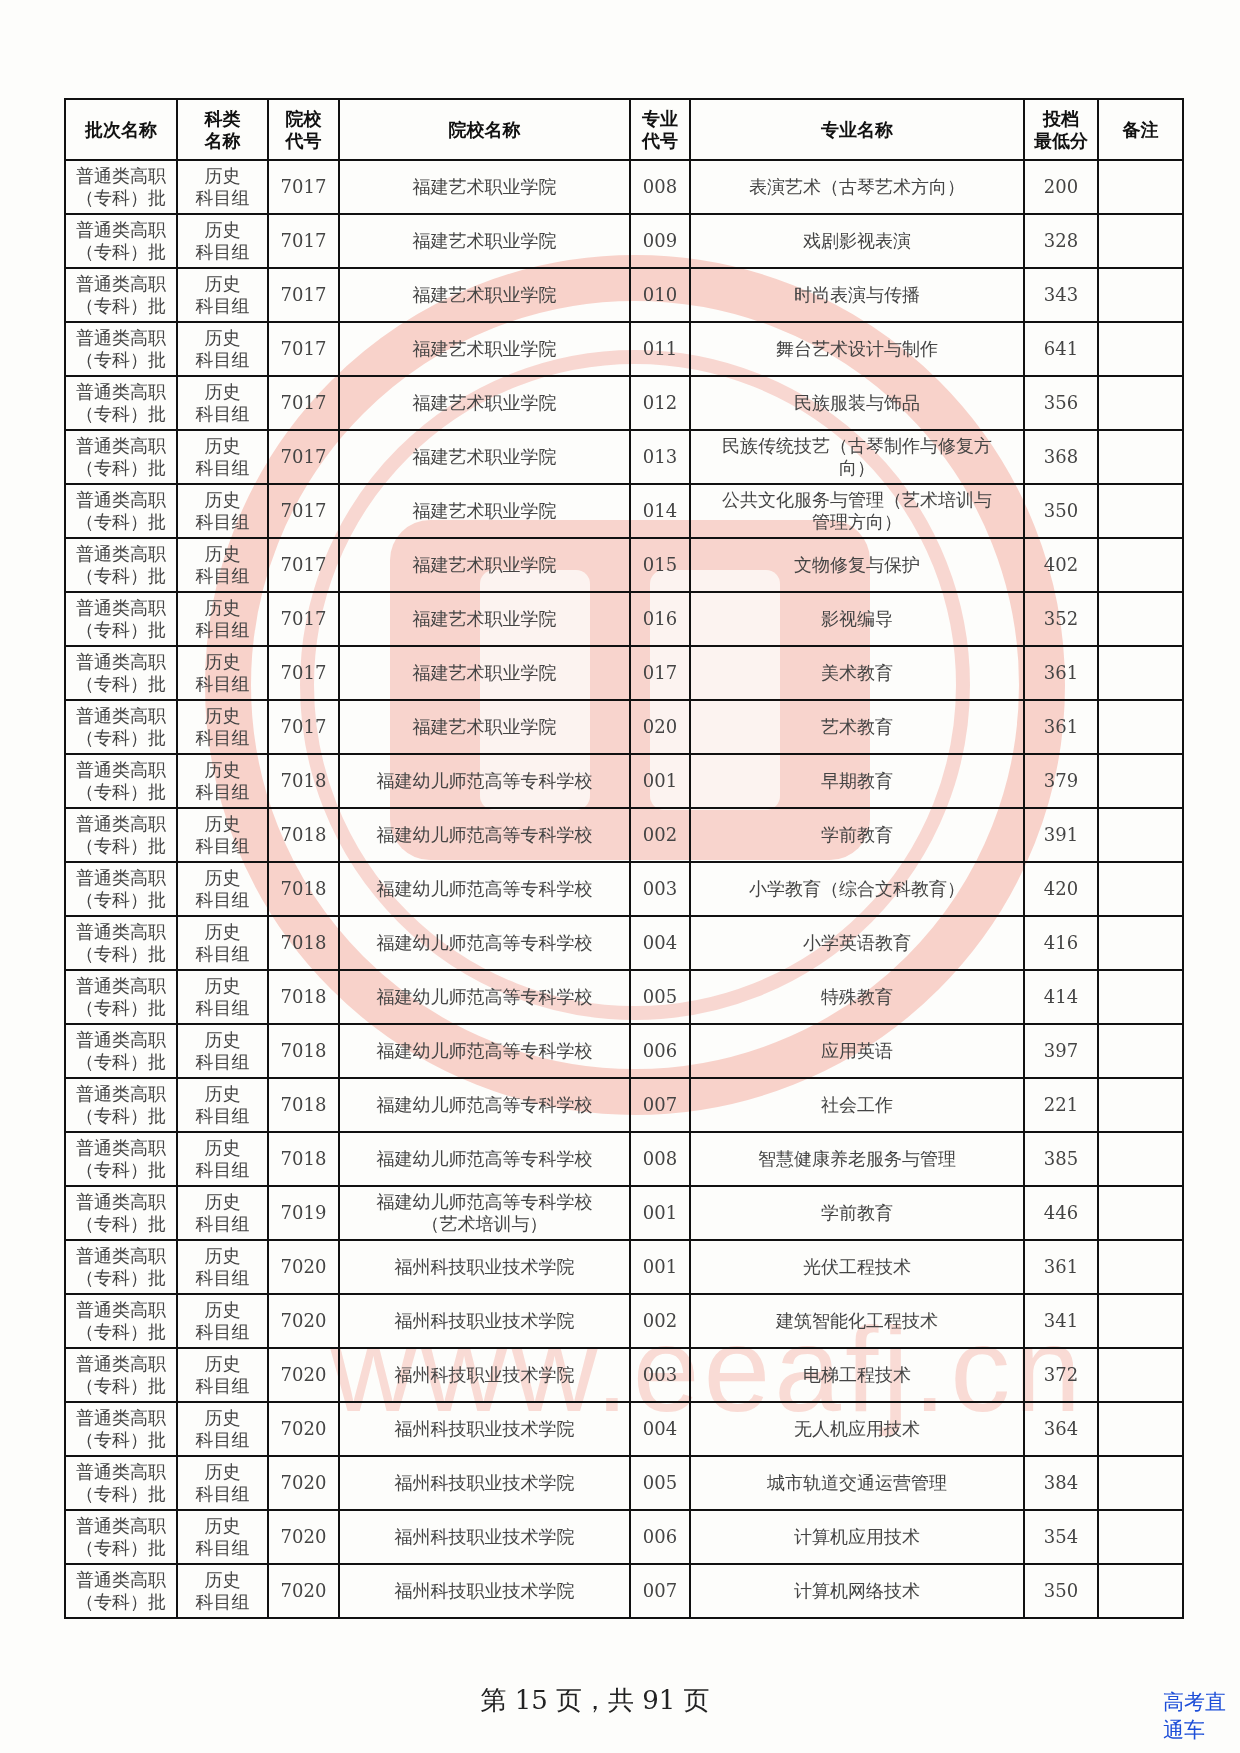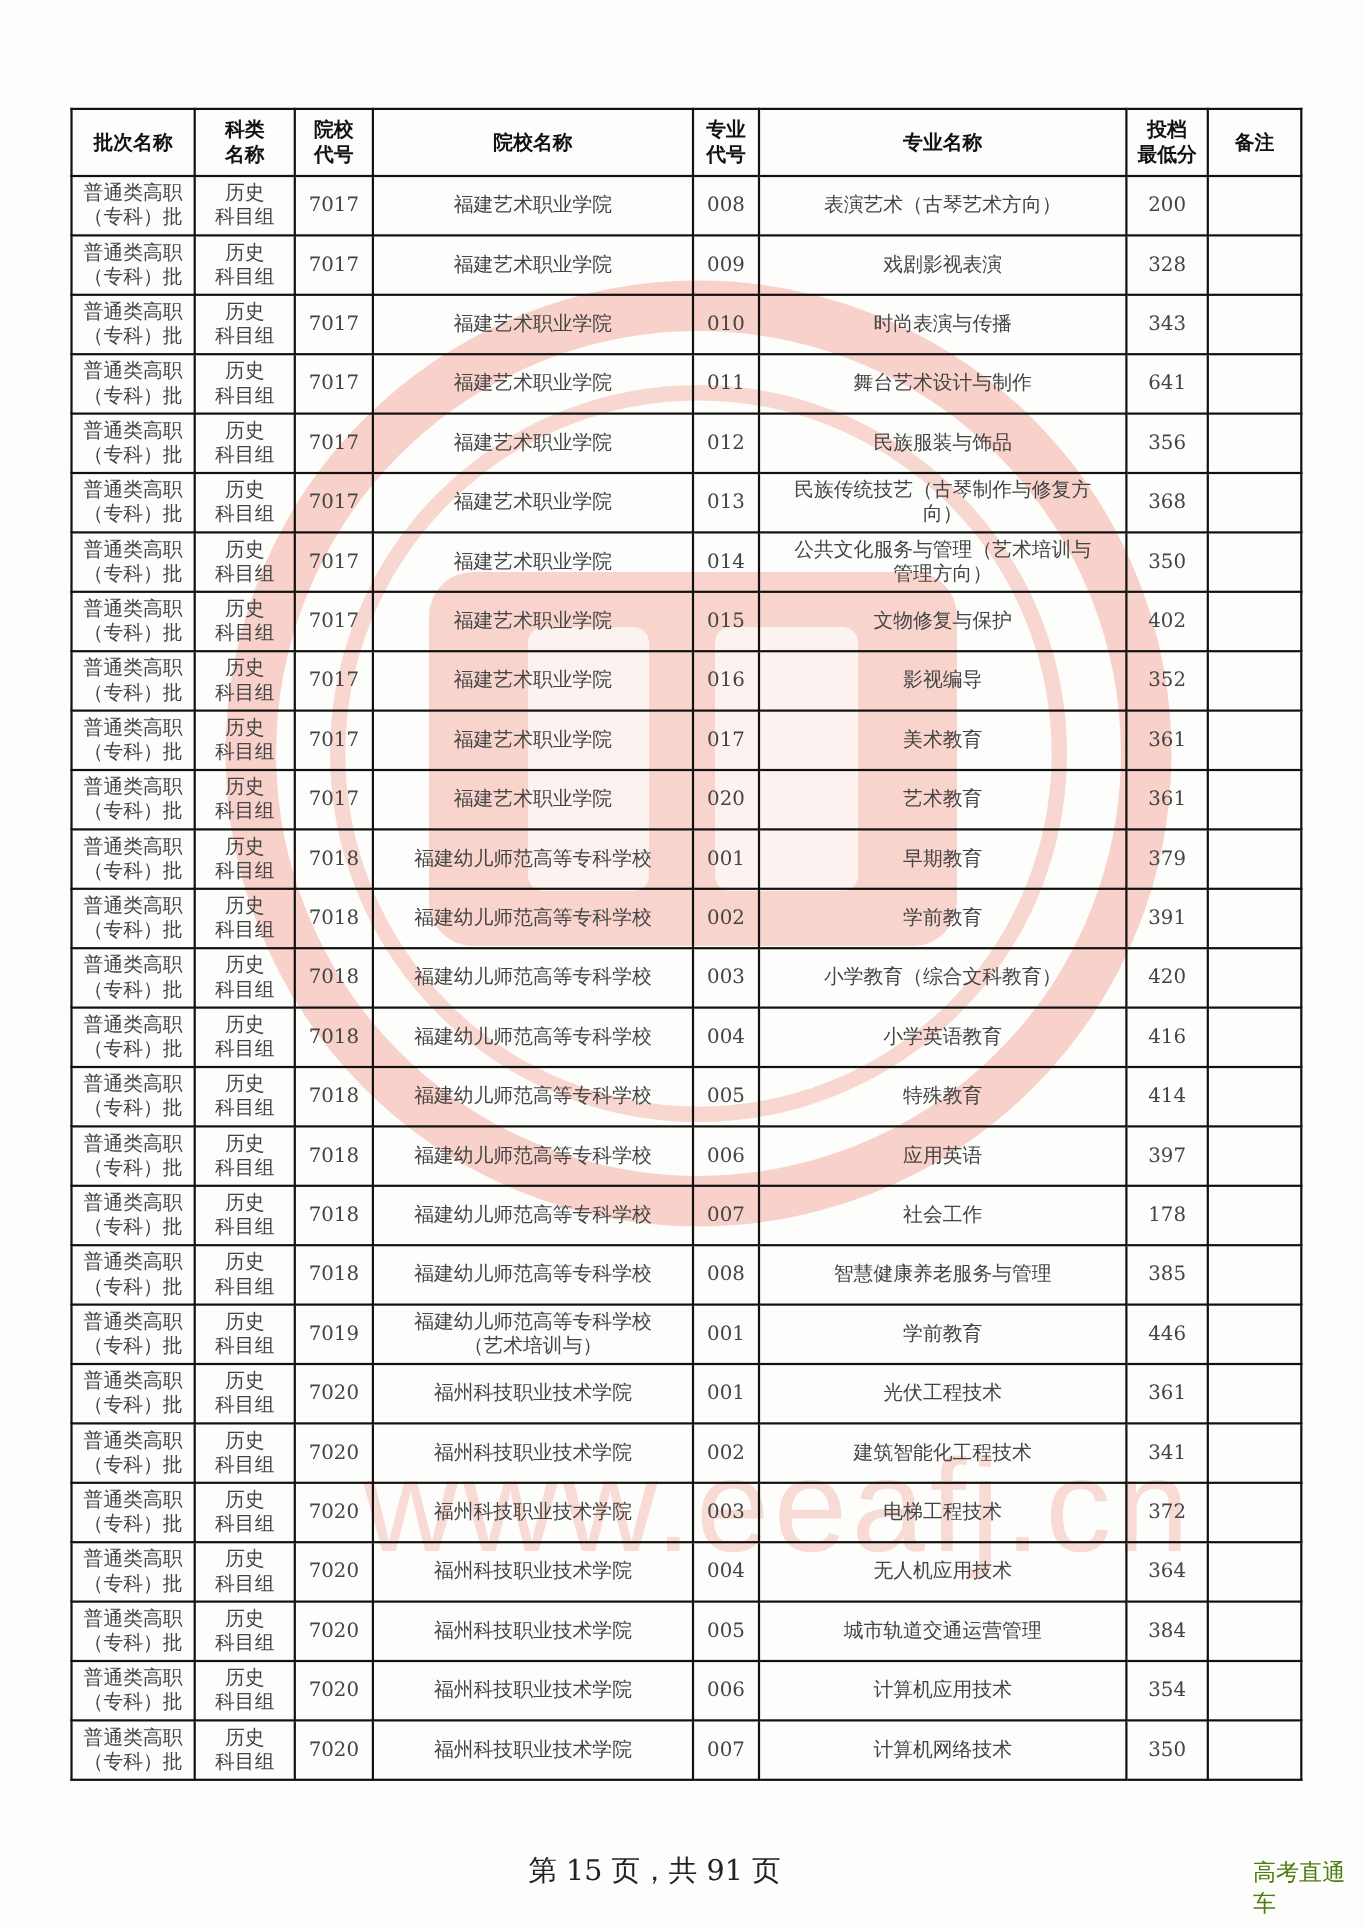--- a/index.html
+++ b/index.html
@@ -17,21 +17,21 @@
             color:rgba(238,120,100,0.25); letter-spacing:4px; pointer-events:none; z-index:1; }
   table.grid { position:absolute; left:64px; top:98px; border-collapse:collapse; z-index:2; table-layout:fixed; }
   table.grid td, table.grid th { border:2.5px solid #111; padding:0; text-align:center; vertical-align:middle;
          font-size:18px; line-height:22px; background:transparent; }
   table.grid th { height:59px; font-family:"DejaVu Sans","Liberation Sans",sans-serif; font-weight:bold; color:#111; font-size:18px; }
   table.grid td { height:52px; color:#444; }
   td.left { text-align:left; padding-left:6px; }
   .two { display:block; }
   .footer { position:absolute; top:1683px; left:0; width:1240px; text-align:center; font-size:26px; color:#222; z-index:2; }
   .footer span { display:inline-block; margin-left:-50px; }
-  .brand { position:absolute; left:1139px; top:1688px; font-family:"DejaVu Sans",sans-serif; font-size:21px; color:#4d7c0f; z-index:2; }
+  .brand { position:absolute; left:1163px; top:1688px; font-family:"DejaVu Sans",sans-serif; font-size:21px; color:#1d4ed8; z-index:2; }
 </style>
 </head>
 <body>
 
 <div class="seal"></div>
 <div class="seal-inner"></div>
 <div class="seal-core"></div>
 <div class="wm-url">www.eeafj.cn</div>
 
 <table class="grid">
@@ -430,21 +430,21 @@
           <span class="two">科目组</span>
         </td>
         <td>7018</td>
         <td class="left">
           <span class="two">福建幼儿师范高等专科学校</span>
         </td>
         <td>007</td>
         <td class="left">
           <span class="two">社会工作</span>
         </td>
-        <td>178</td>
+        <td>221</td>
         <td></td>
       </tr>
       <tr>
         <td>
           <span class="two">普通类高职</span>
           <span class="two">（专科）批</span>
         </td>
         <td>
           <span class="two">历史</span>
           <span class="two">科目组</span>

